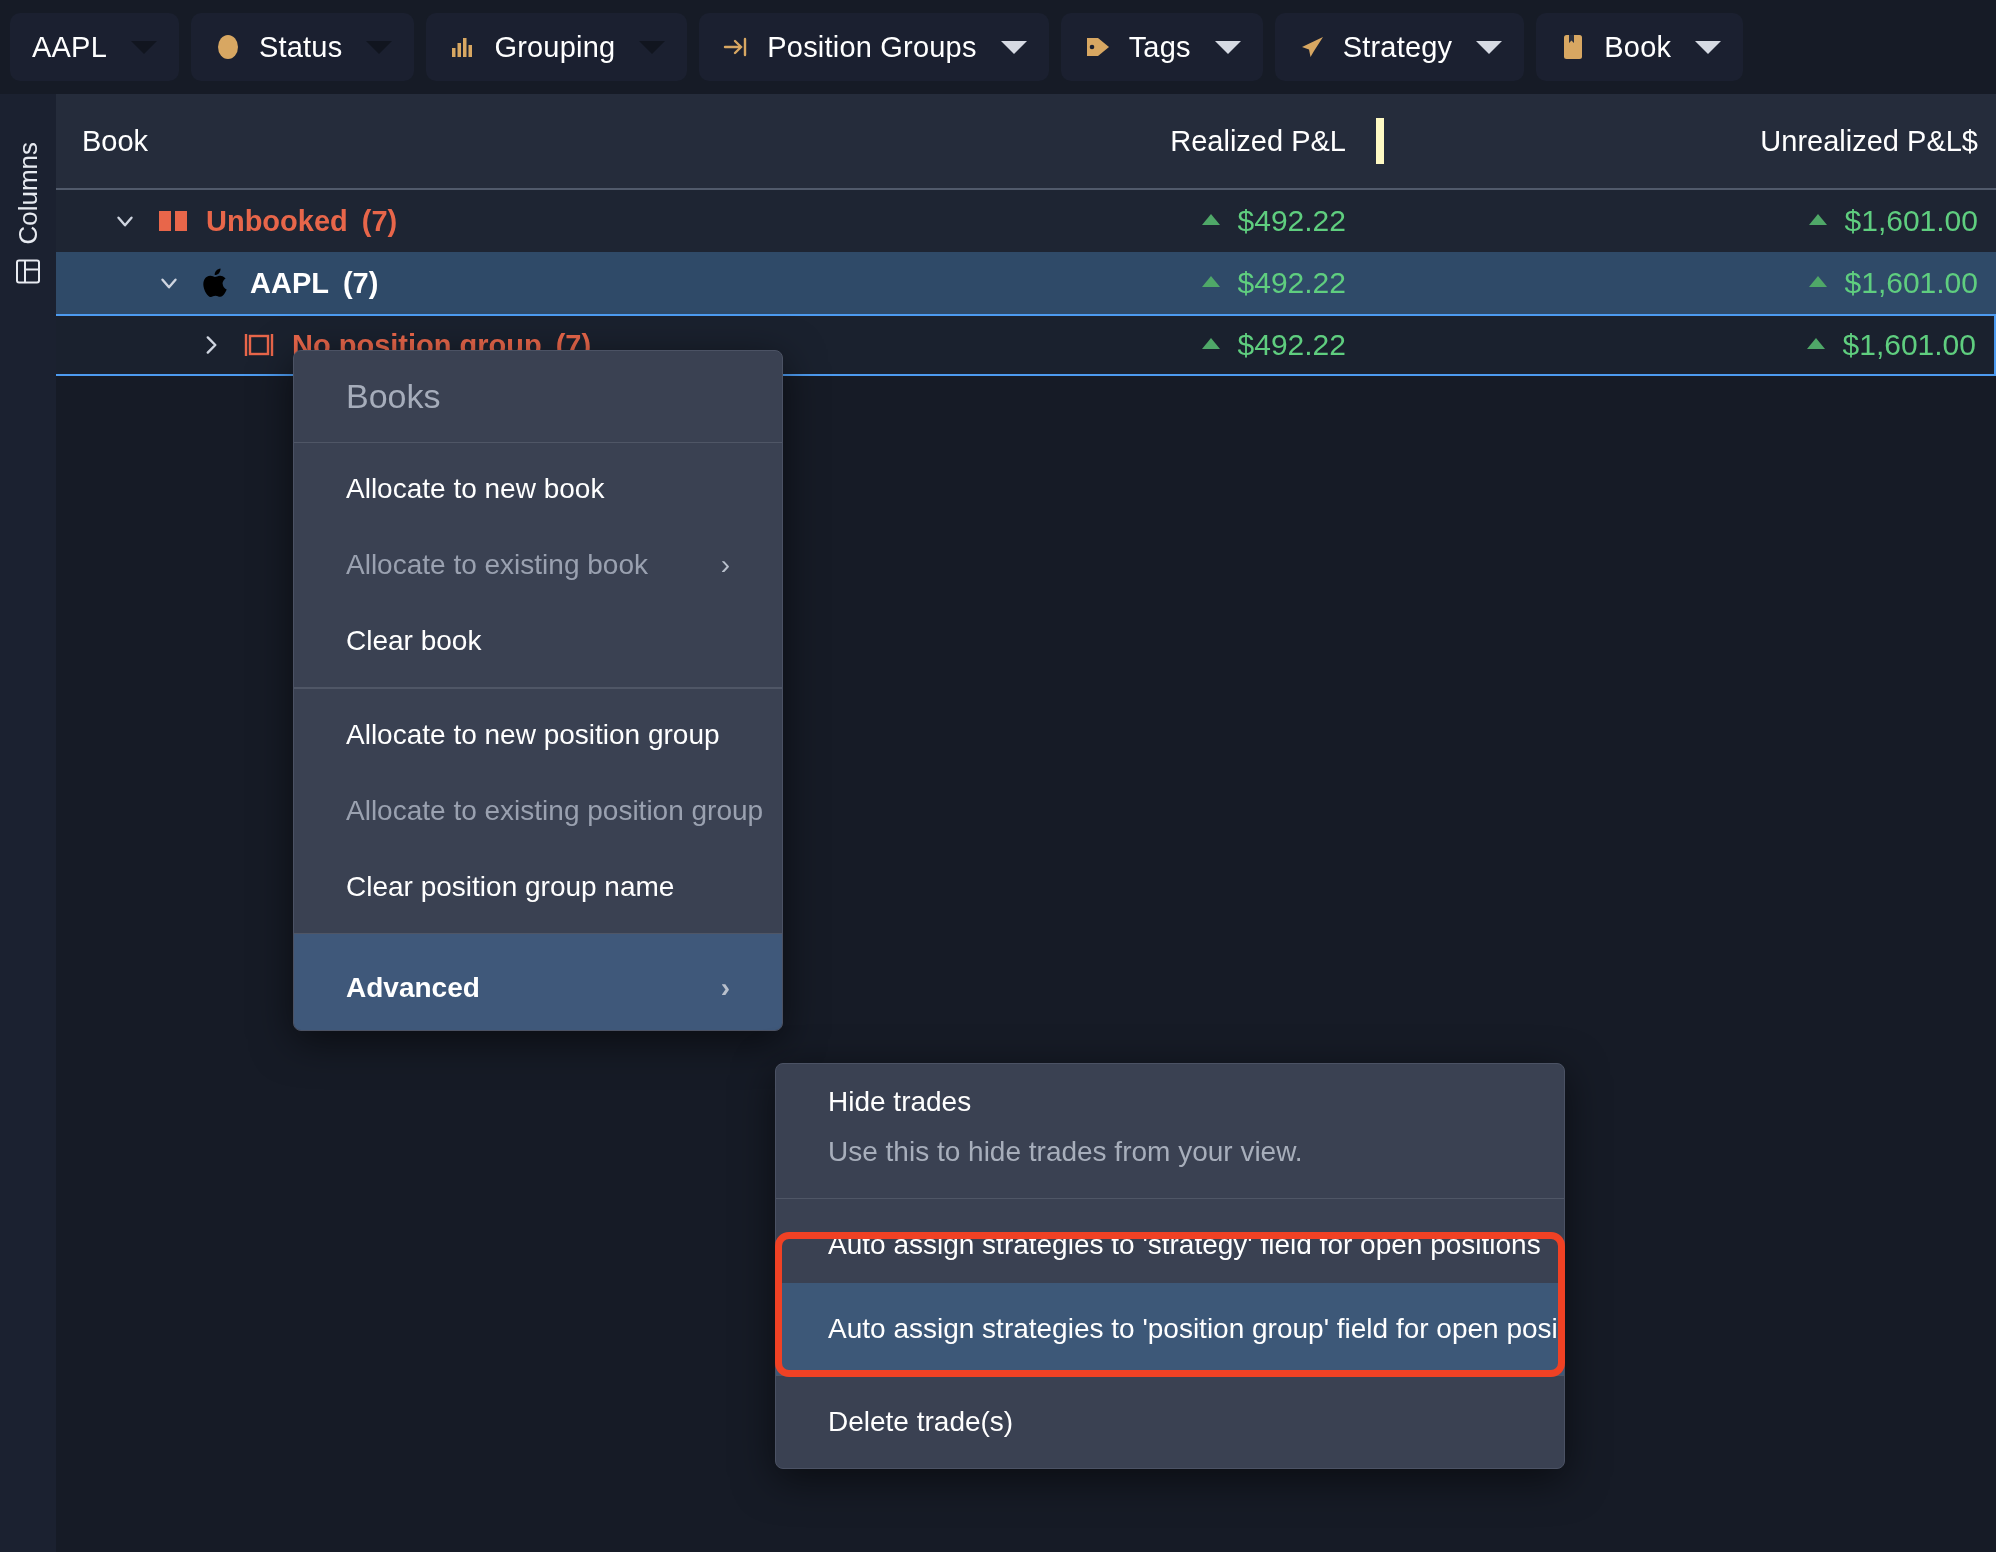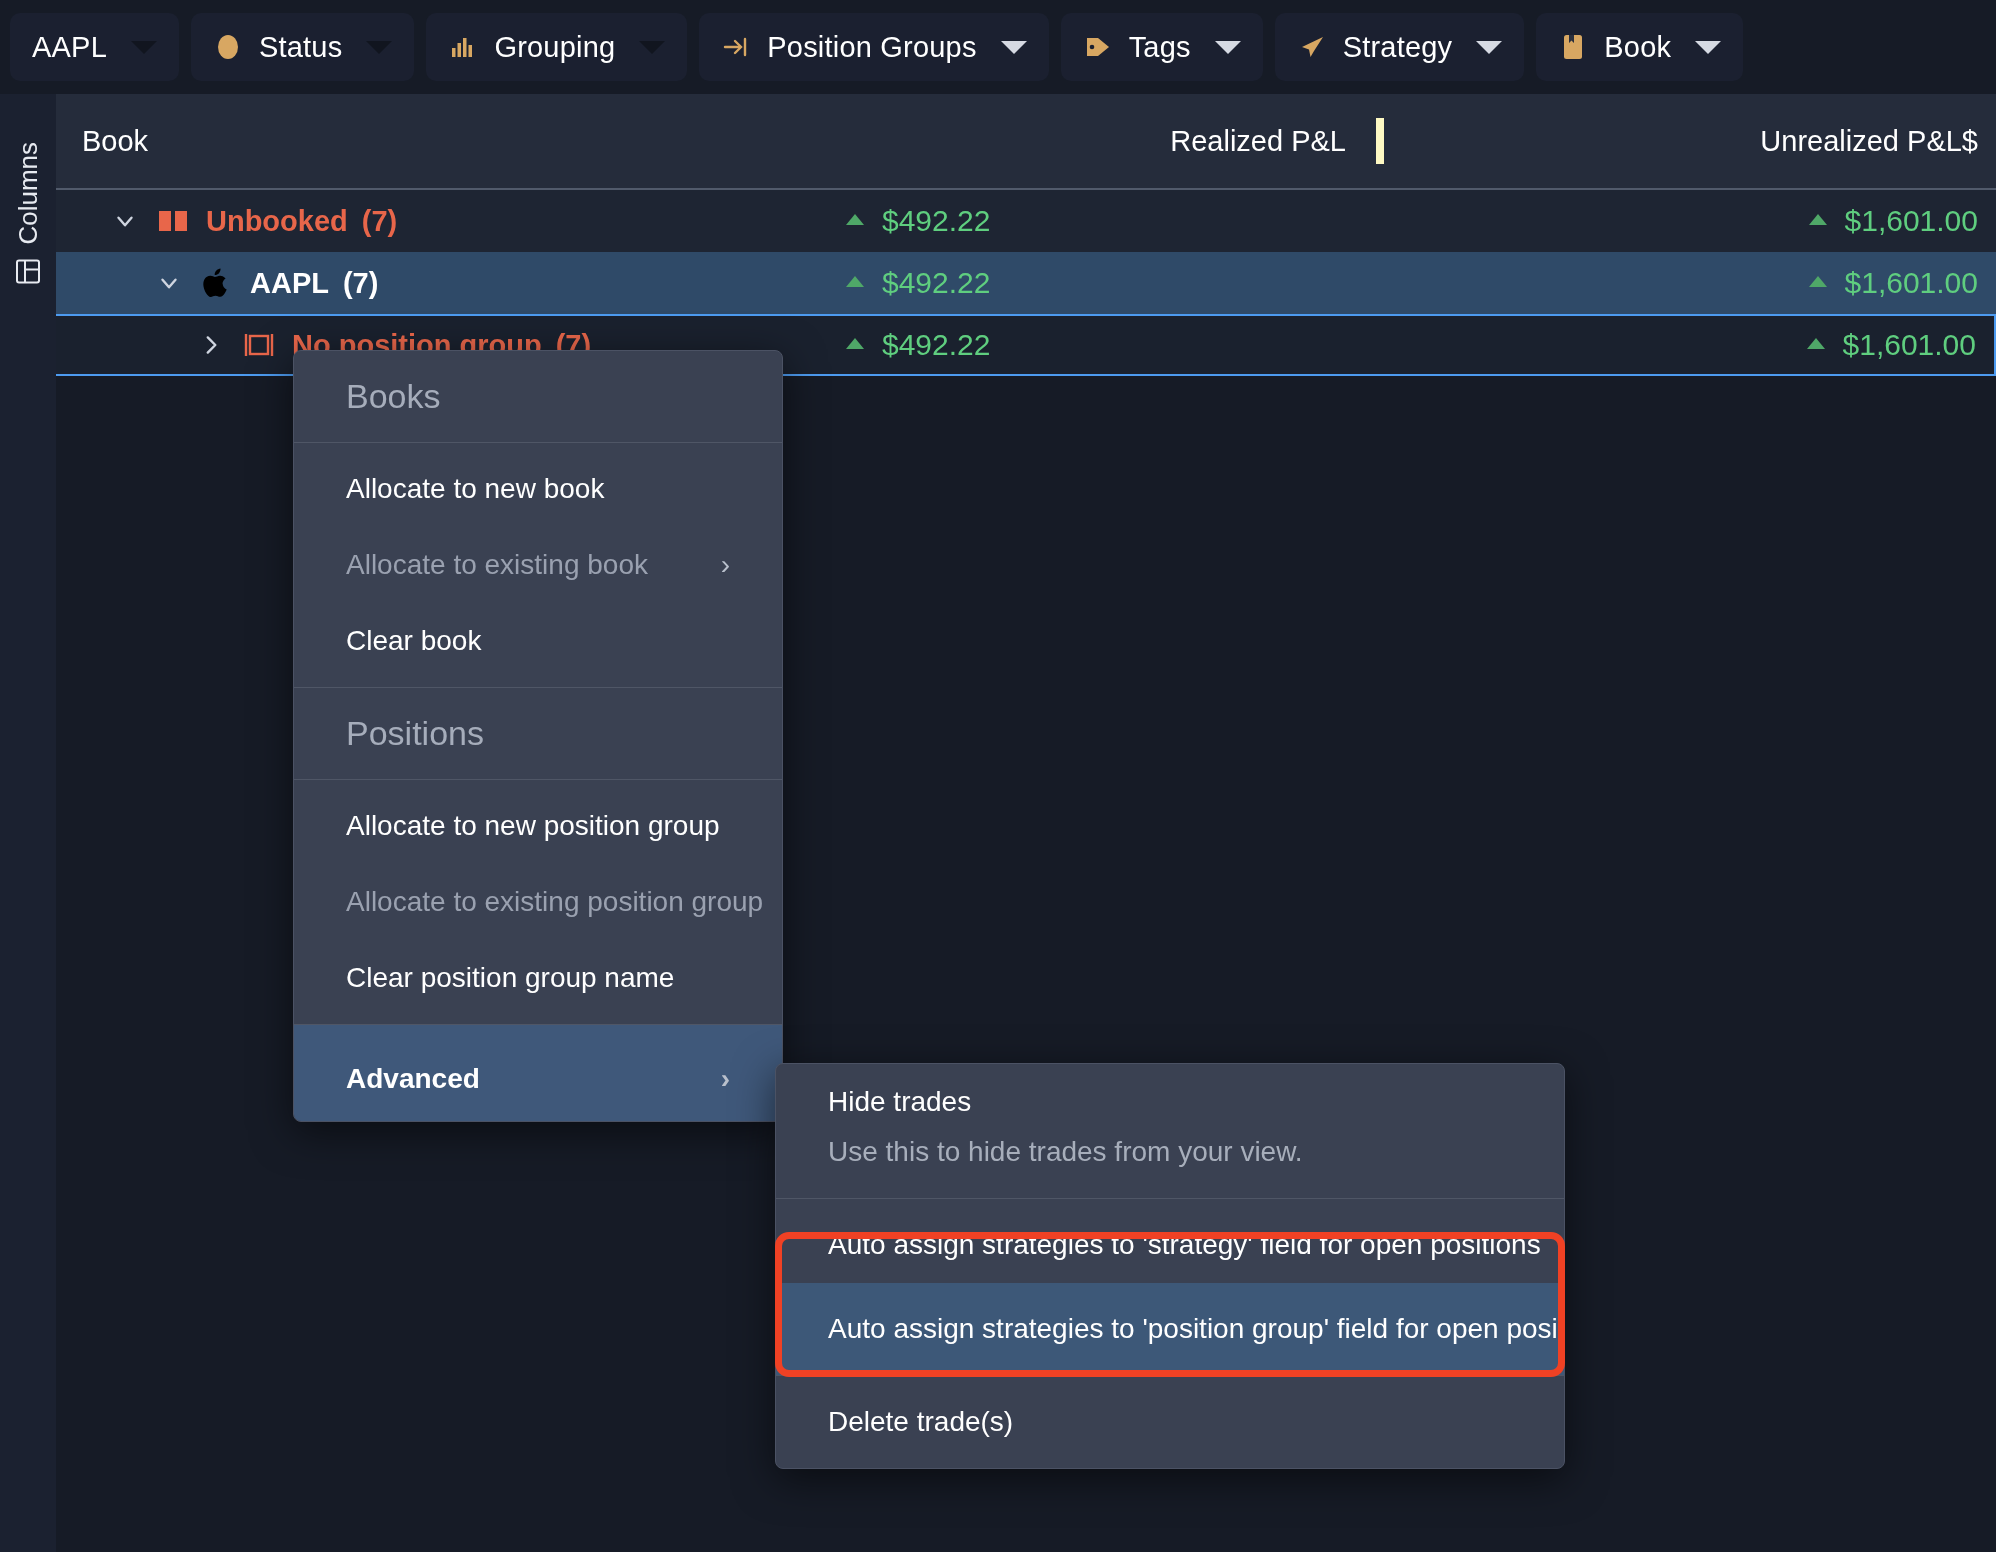--- a/index.html
+++ b/index.html
@@ -148,20 +148,21 @@
   .cell-book {
     flex: 0 0 790px;
     display: flex;
     align-items: center;
     font-size: 29px;
     font-weight: bold;
     box-sizing: border-box;
   }
   .cell-num {
     flex: 0 0 530px;
+    text-align: right;
     padding-right: 30px;
     font-size: 30px;
     color: #5fce7f;
     box-sizing: border-box;
   }
   .cell-num2 {
     flex: 1 1 auto;
     text-align: right;
     padding-right: 18px;
     font-size: 30px;
@@ -456,21 +457,20 @@
     <div class="mitem dim">
       <span>Allocate to existing book</span>
       <span class="chev">›</span>
     </div>
     <div class="mitem">
       <span>Clear book</span>
     </div>
   </div>
 
   <div class="sep"></div>
-  <div class="mlabel">Positions</div>
   <div class="sep"></div>
 
   <div class="mgroup">
     <div class="mitem">
       <span>Allocate to new position group</span>
     </div>
     <div class="mitem dim">
       <span>Allocate to existing position group</span>
 
     </div>

